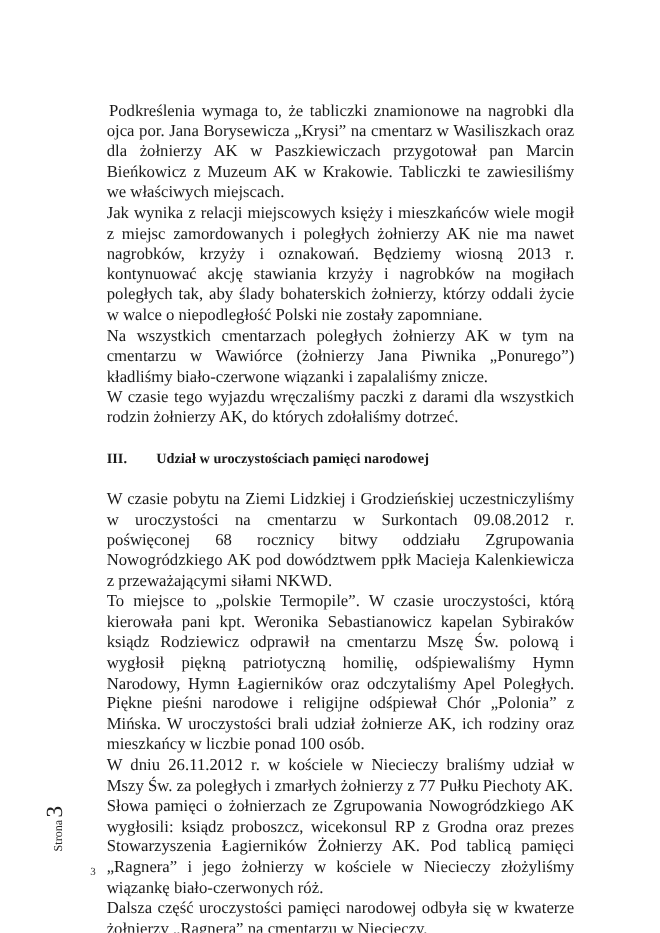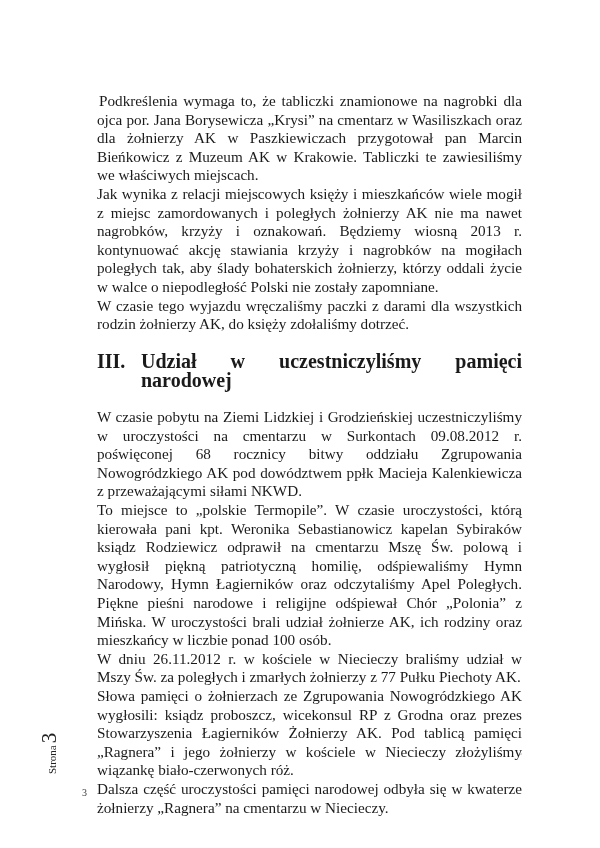--- a/index.html
+++ b/index.html
@@ -33,26 +33,27 @@
     .speck { position: absolute; width: 2px; height: 2px; background: #ccc; border-radius: 1px; }
   </style>
 </head>
 <body>
 
 <div class="page">
 
   <div class="body-text">
     <p style="text-indent:2px">Podkreślenia wymaga to, że tabliczki znamionowe na nagrobki dla ojca por. Jana Borysewicza „Krysi” na cmentarz w Wasiliszkach oraz dla żołnierzy AK w Paszkiewiczach przygotował pan Marcin Bieńkowicz z Muzeum AK w Krakowie. Tabliczki te zawiesiliśmy we właściwych miejscach.</p>
     <p>Jak wynika z relacji miejscowych księży i mieszkańców wiele mogił z miejsc zamordowanych i poległych żołnierzy AK nie ma nawet nagrobków, krzyży i oznakowań. Będziemy wiosną 2013 r. kontynuować akcję stawiania krzyży i nagrobków na mogiłach poległych tak, aby ślady bohaterskich żołnierzy, którzy oddali życie w walce o niepodległość Polski nie zostały zapomniane.</p>
-    <p>W czasie tego wyjazdu wręczaliśmy paczki z darami dla wszystkich rodzin żołnierzy AK, do księży zdołaliśmy dotrzeć.</p>
+    <p>Na wszystkich cmentarzach poległych żołnierzy AK w tym na cmentarzu w Wawiórce (żołnierzy Jana Piwnika „Ponurego”) kładliśmy biało-czerwone wiązanki i zapalaliśmy znicze.</p>
+    <p>W czasie tego wyjazdu wręczaliśmy paczki z darami dla wszystkich rodzin żołnierzy AK, do których zdołaliśmy dotrzeć.</p>
 
     <div class="para-gap"></div>
-    <h2 class="heading" style="font-size:20px;">
+    <h2 class="heading" style="font-size:13px;">
       <span class="num">III.</span>
-      <span>Udział w uczestniczyliśmy pamięci narodowej</span>
+      <span>Udział w uroczystościach pamięci narodowej</span>
     </h2>
     <div class="para-gap"></div>
 
     <p>W czasie pobytu na Ziemi Lidzkiej i Grodzieńskiej uczestniczyliśmy w uroczystości na cmentarzu w Surkontach 09.08.2012 r. poświęconej 68 rocznicy bitwy oddziału Zgrupowania Nowogródzkiego AK pod dowództwem ppłk Macieja Kalenkiewicza z przeważającymi siłami NKWD.</p>
     <p>To miejsce to „polskie Termopile”. W czasie uroczystości, którą kierowała pani kpt. Weronika Sebastianowicz kapelan Sybiraków ksiądz Rodziewicz odprawił na cmentarzu Mszę Św. polową i wygłosił piękną patriotyczną homilię, odśpiewaliśmy Hymn Narodowy, Hymn Łagierników oraz odczytaliśmy Apel Poległych. Piękne pieśni narodowe i religijne odśpiewał Chór „Polonia” z Mińska. W uroczystości brali udział żołnierze AK, ich rodziny oraz mieszkańcy w liczbie ponad 100 osób.</p>
     <p>W dniu 26.11.2012 r. w kościele w Niecieczy braliśmy udział w Mszy Św. za poległych i zmarłych żołnierzy z 77 Pułku Piechoty AK.</p>
     <p>Słowa pamięci o żołnierzach ze Zgrupowania Nowogródzkiego AK wygłosili: ksiądz proboszcz, wicekonsul RP z Grodna oraz prezes Stowarzyszenia Łagierników Żołnierzy AK. Pod tablicą pamięci „Ragnera” i jego żołnierzy w kościele w Niecieczy złożyliśmy wiązankę biało-czerwonych róż.</p>
     <p>Dalsza część uroczystości pamięci narodowej odbyła się w kwaterze żołnierzy „Ragnera” na cmentarzu w Niecieczy.</p>
   </div>
 

